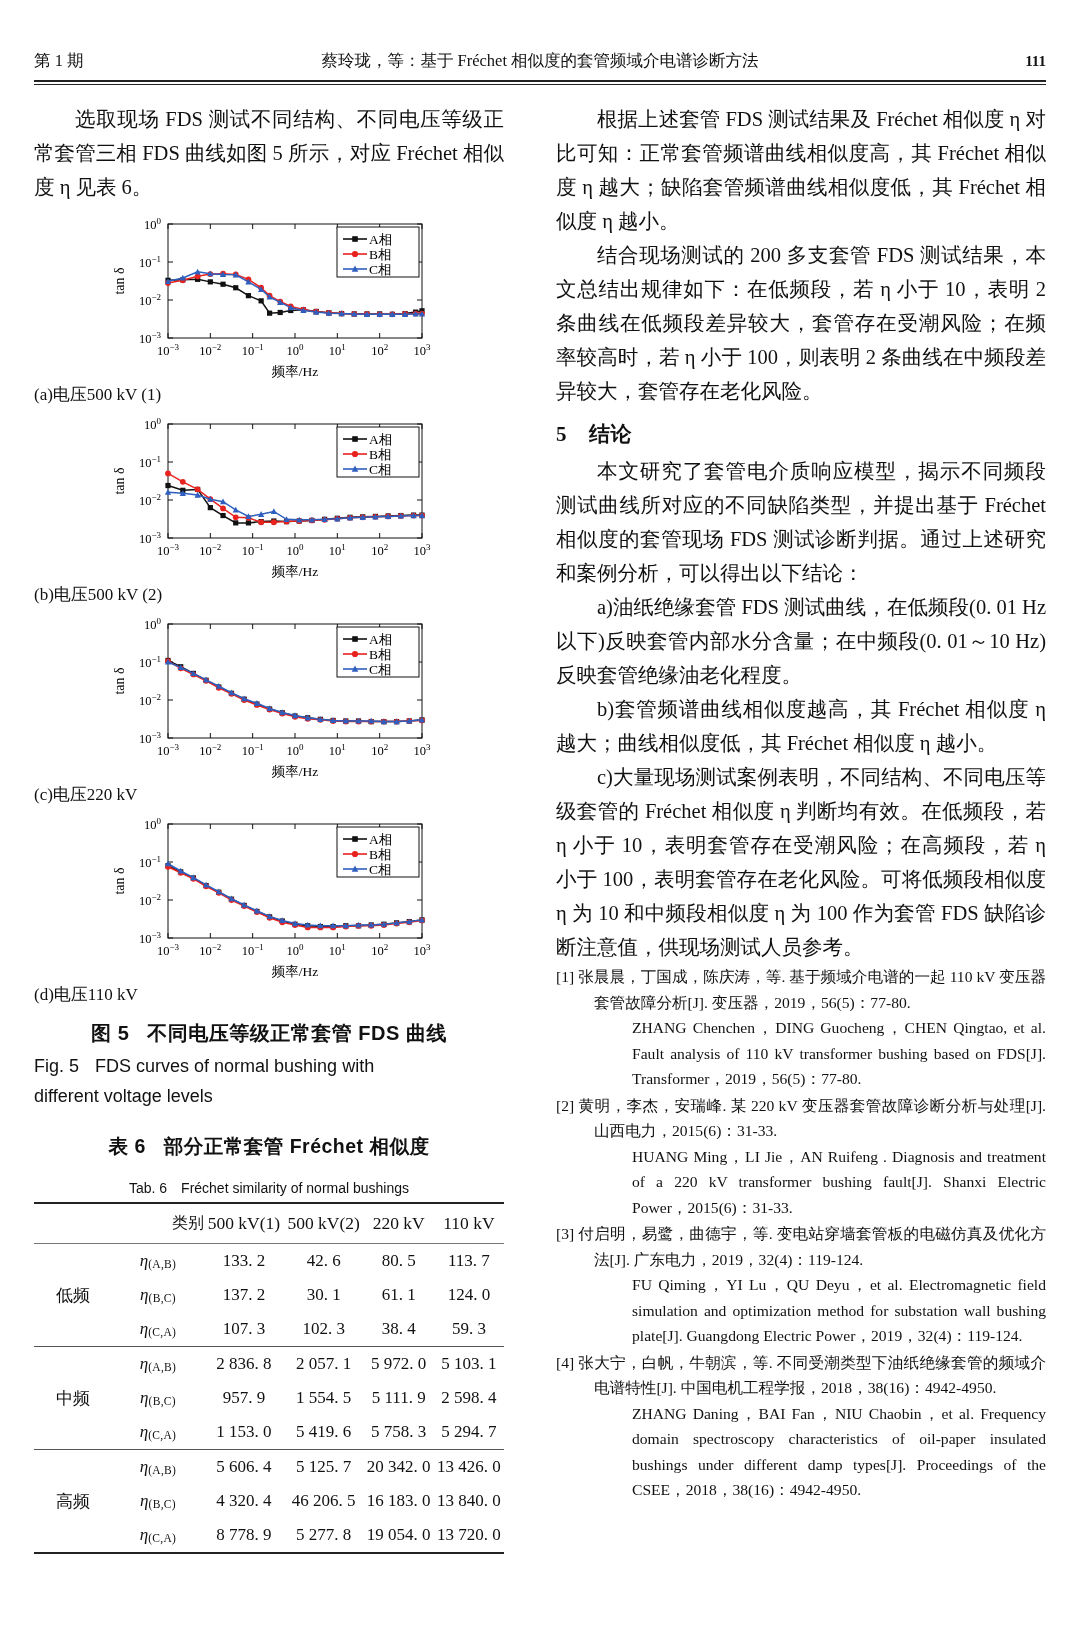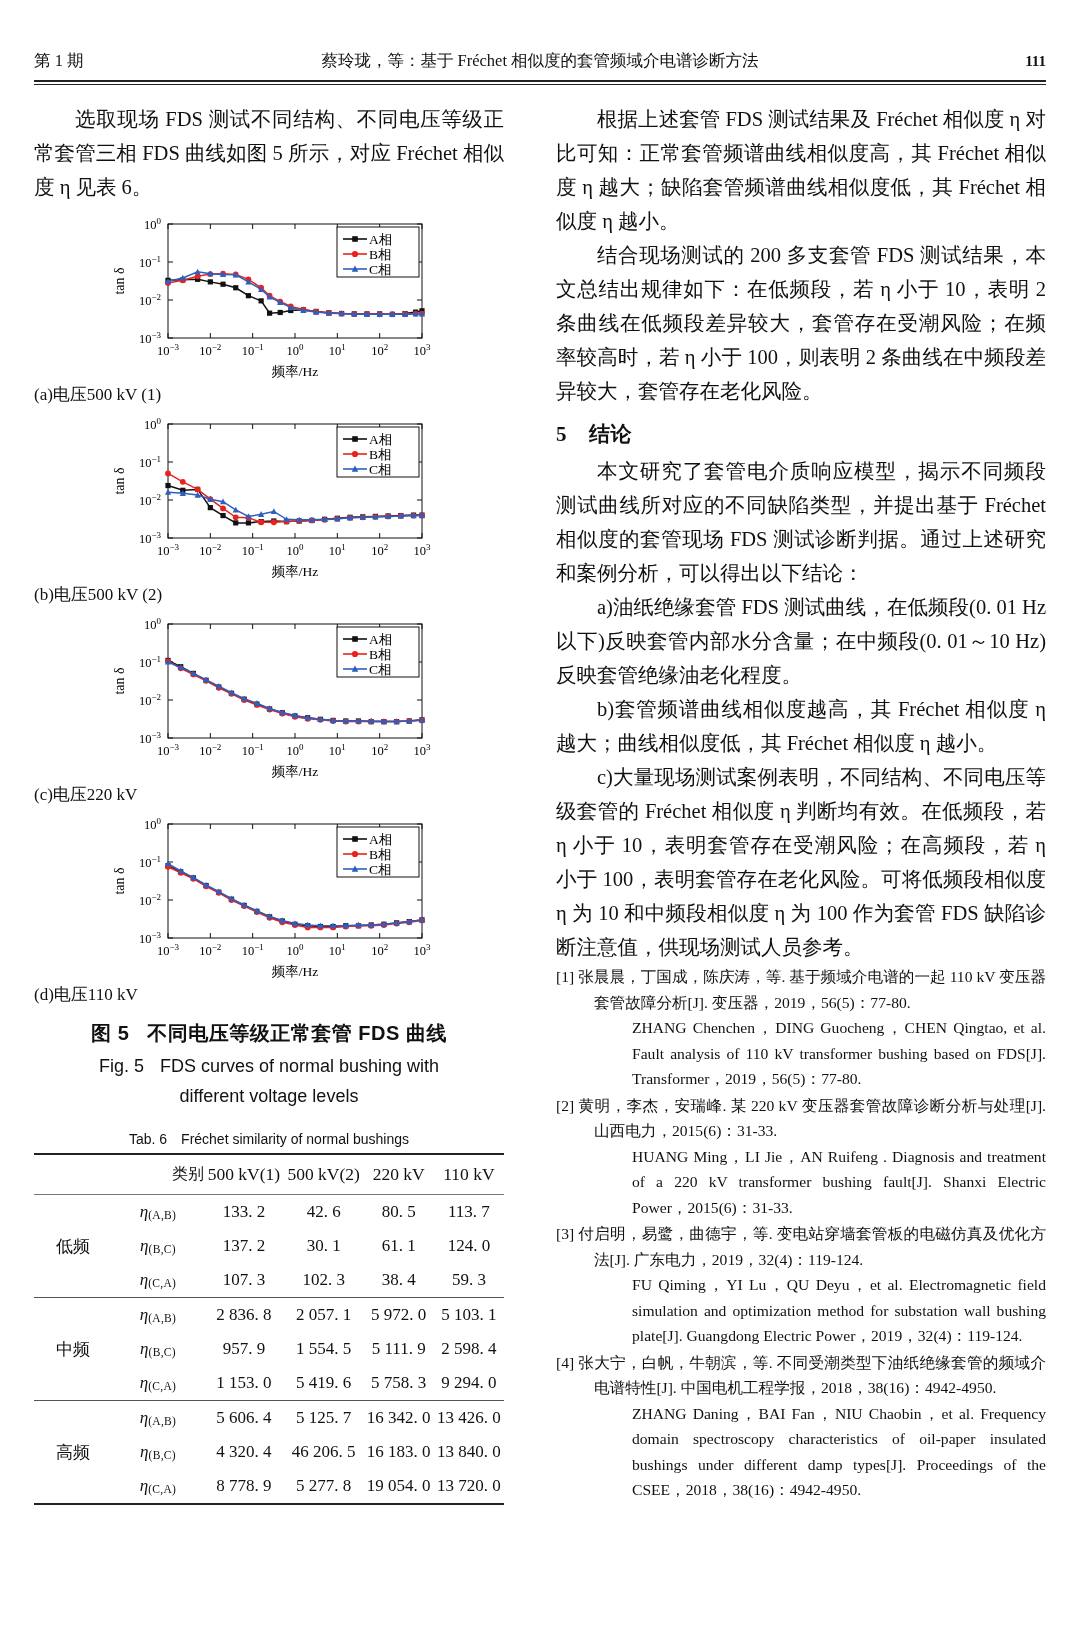--- a/index.html
+++ b/index.html
@@ -74,21 +74,21 @@
   .subcap {
     font-size:17px; margin-top:-2px; margin-bottom:4px;
     font-family:"Liberation Serif", serif;
   }
   .figcap-cn {
     text-align:center; font-weight:bold; font-size:20px; margin-top:14px;
     font-family:"Liberation Sans", sans-serif; letter-spacing:0.5px;
   }
   .figcap-cn .lead { margin-right:18px; }
   .figcap-en {
-    text-align:center; font-size:18px; line-height:30px; margin-top:4px;
+    font-size:18px; line-height:30px; margin-top:4px;
     font-family:"Liberation Sans", sans-serif;
   }
   .figcap-en .lead { margin-right:16px; }
 
   
   .tabcap-cn {
     text-align:center; font-weight:bold; font-size:19.5px; margin-top:22px;
     font-family:"Liberation Sans", sans-serif; letter-spacing:0.5px;
   }
   .tabcap-cn .lead { margin-right:18px; }
@@ -615,20 +615,23 @@
       <div class="figcap-cn">
         <span class="lead">图 5</span><span>不同电压等级正常套管 FDS 曲线</span>
       </div>
       <div class="figcap-en">
         <span class="lead">Fig. 5</span><span>FDS curves of normal bushing with</span>
         <div>different voltage levels</div>
       </div>
     </div>
 
     <div>
+      <div class="tabcap-cn">
+        <span class="lead">表 6</span><span>部分正常套管 Fréchet 相似度</span>
+      </div>
       <div class="tabcap-en">
         <span class="lead">Tab. 6</span><span>Fréchet similarity of normal bushings</span>
       </div>
 
       <table class="data">
         <thead>
           <tr class="tb-top">
             <th class="cat" colspan="2">类别</th>
             <th>500 kV(1)</th>
             <th>500 kV(2)</th>
@@ -672,28 +675,28 @@
               <td>957. 9</td>
               <td>1 554. 5</td>
               <td>5 111. 9</td>
               <td>2 598. 4</td>
             </tr>
             <tr>
               <td class="etalabel"><span class="eta">η</span><span class="etasub">(C,A)</span></td>
               <td>1 153. 0</td>
               <td>5 419. 6</td>
               <td>5 758. 3</td>
-              <td>9 294. 0</td>
+              <td>5 294. 7</td>
             </tr>
             <tr class="tb-grp">
               <td class="groupname" rowspan="3">高频</td>
               <td class="etalabel"><span class="eta">η</span><span class="etasub">(A,B)</span></td>
               <td>5 606. 4</td>
               <td>5 125. 7</td>
-              <td>16 342. 0</td>
+              <td>20 342. 0</td>
               <td>13 426. 0</td>
             </tr>
             <tr>
               <td class="etalabel"><span class="eta">η</span><span class="etasub">(B,C)</span></td>
               <td>4 320. 4</td>
               <td>46 206. 5</td>
               <td>16 183. 0</td>
               <td>13 840. 0</td>
             </tr>
             <tr class="tb-bot">

